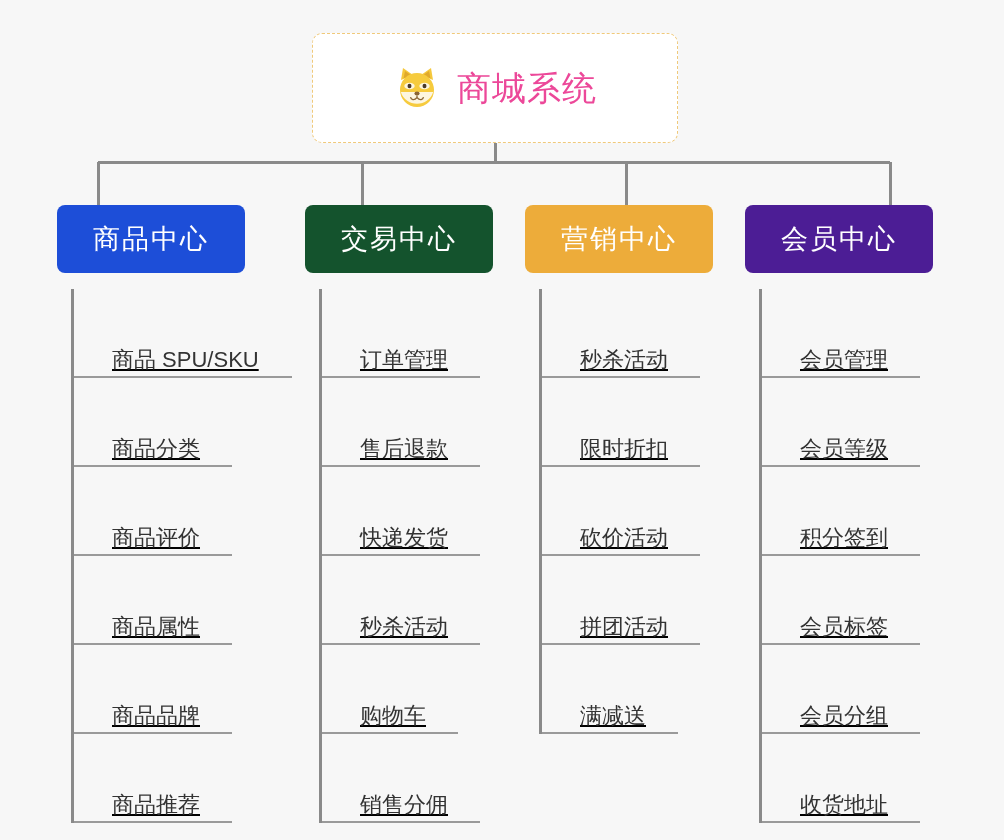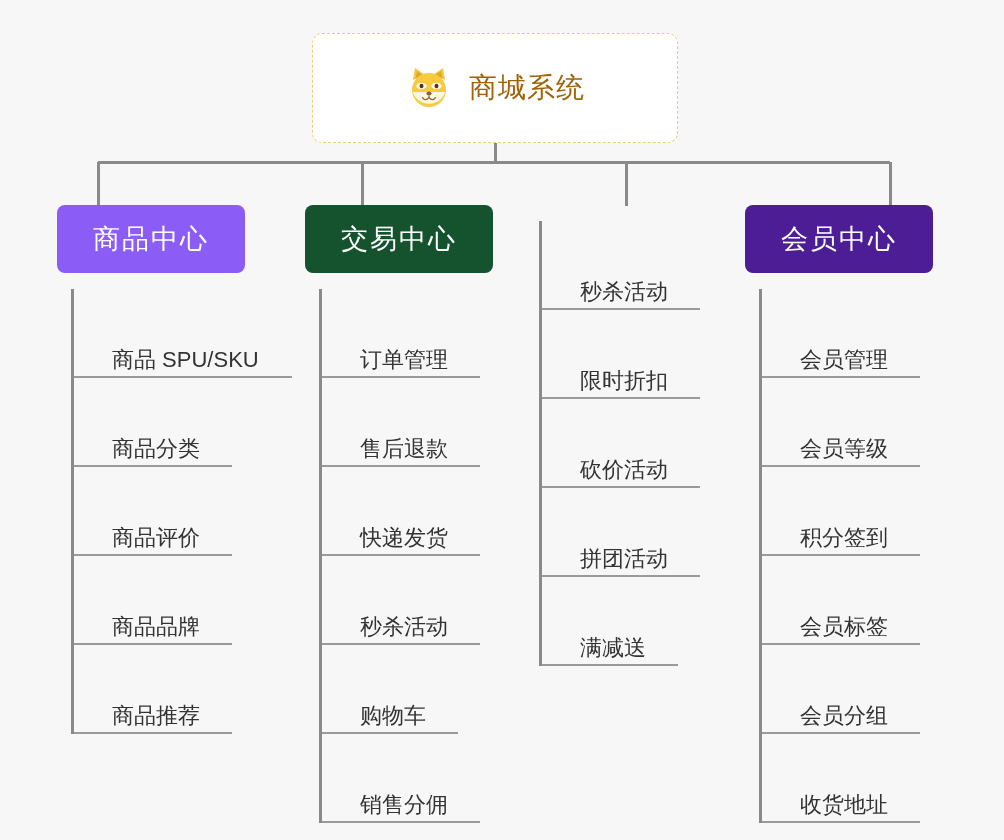--- a/index.html
+++ b/index.html
@@ -37,23 +37,23 @@
     gap: 16px;
   }
   .root-emoji {
     width: 48px;
     height: 48px;
     position: relative;
     flex: 0 0 auto;
   }
   .root-emoji svg { display: block; }
   .root-title {
-    font-size: 28px;
+    font-size: 34px;
     line-height: 1;
-    color: #a16207;
+    color: #ec4899;
     letter-spacing: 1px;
     white-space: nowrap;
   }
 
   
   .connector-layer {
     position: absolute;
     left: 0;
     top: 0;
     width: 1004px;
@@ -101,20 +101,21 @@
     border-left: 3px solid #8a8a8a;
   }
   .leaf-item {
     position: relative;
     height: 89px;
     box-sizing: border-box;
     display: flex;
     align-items: flex-end;
     padding-left: 38px;
     padding-bottom: 6px;
+    text-decoration: underline;
   }
   .leaf-underline {
     position: absolute;
     left: 0;
     bottom: 0;
     height: 2px;
     background: #9a9a9a;
   }
   .leaf-label {
     font-size: 22px;
@@ -169,35 +170,39 @@
       <line x1="98" y1="162" x2="98" y2="206"></line>
       <line x1="362" y1="162" x2="362" y2="206"></line>
       <line x1="626" y1="162" x2="626" y2="206"></line>
       <line x1="890" y1="162" x2="890" y2="206"></line>
     </g>
   </svg>
 
   <div class="columns">
 
     <div class="column col-0">
-      <div class="cat-box" style="background:#8b5cf6">
+      <div class="cat-box" style="background:#1d4ed8">
         <span>商品中心</span>
       </div>
       <div class="leaf-list">
         <div class="leaf-item">
           <span class="leaf-underline" style="width:218px"></span>
           <span class="leaf-label">商品 SPU/SKU</span>
         </div>
         <div class="leaf-item">
           <span class="leaf-underline" style="width:158px"></span>
           <span class="leaf-label">商品分类</span>
         </div>
         <div class="leaf-item">
           <span class="leaf-underline" style="width:158px"></span>
           <span class="leaf-label">商品评价</span>
+        </div>
+        <div class="leaf-item">
+          <span class="leaf-underline" style="width:158px"></span>
+          <span class="leaf-label">商品属性</span>
         </div>
         <div class="leaf-item">
           <span class="leaf-underline" style="width:158px"></span>
           <span class="leaf-label">商品品牌</span>
         </div>
         <div class="leaf-item">
           <span class="leaf-underline" style="width:158px"></span>
           <span class="leaf-label">商品推荐</span>
         </div>
       </div>
@@ -229,20 +234,23 @@
           <span class="leaf-label">购物车</span>
         </div>
         <div class="leaf-item">
           <span class="leaf-underline" style="width:158px"></span>
           <span class="leaf-label">销售分佣</span>
         </div>
       </div>
     </div>
 
     <div class="column col-2">
+      <div class="cat-box" style="background:#edac3a">
+        <span>营销中心</span>
+      </div>
       <div class="leaf-list">
         <div class="leaf-item">
           <span class="leaf-underline" style="width:158px"></span>
           <span class="leaf-label">秒杀活动</span>
         </div>
         <div class="leaf-item">
           <span class="leaf-underline" style="width:158px"></span>
           <span class="leaf-label">限时折扣</span>
         </div>
         <div class="leaf-item">

